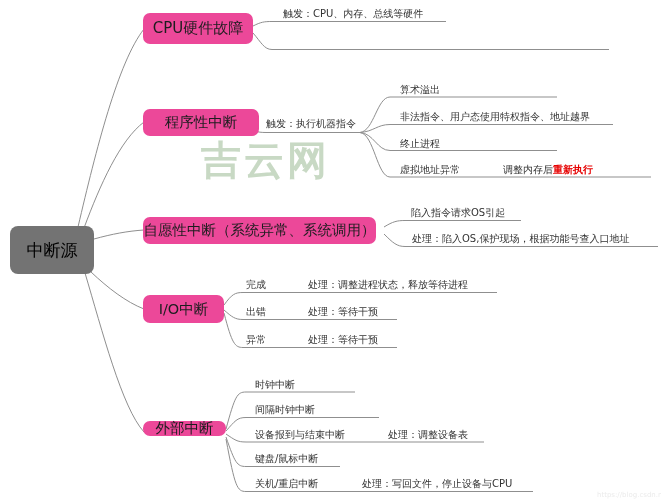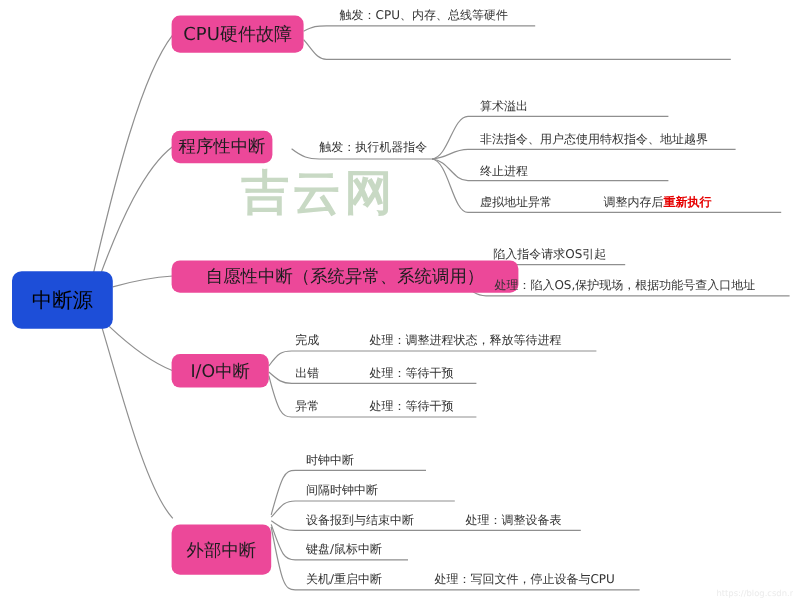--- a/index.html
+++ b/index.html
@@ -17,21 +17,21 @@
   .csdn-mark{
     position:absolute;left:597px;top:491px;z-index:0;
     font-size:7px;color:#ebebeb;
   }
   .topic{
     position:absolute;z-index:2;display:flex;align-items:center;justify-content:center;
     background:#ec4899;border-radius:7px;color:#1d1d1f;
     font-size:15px;white-space:nowrap;
   }
   .topic.root{
-    background:#1d4ed8;color:#000;font-size:17px;border-radius:8px;
+    background:#737373;color:#000;font-size:17px;border-radius:8px;
   }
   .leaf{
     position:absolute;z-index:2;font-size:10px;color:#333;
     white-space:nowrap;line-height:14px;height:14px;
   }
   .red{color:#e60000;font-weight:bold;}
 </style>
 </head>
 <body>
 
@@ -69,24 +69,24 @@
       <path d="M226,431 C235,421 237,417.5 246,417.5 H379"></path>
       <path d="M226,434 C235,440 237,442 246,442 H484"></path>
       <path d="M226,437 C235,463 237,466.5 246,466.5 H340"></path>
       <path d="M226,439 C235,487 237,491.5 246,491.5 H533"></path>
     </g>
   </svg>
 
   <div class="topic root" style="left:10px;top:226px;width:84px;height:48px;">中断源</div>
 
   <div class="topic" style="left:143px;top:13px;width:110px;height:31px;">CPU硬件故障</div>
-  <div class="topic" style="left:143px;top:109px;width:84px;height:27px;font-size:14.5px;">程序性中断</div>
-  <div class="topic" style="left:143px;top:217px;width:289px;height:27px;font-size:14.5px;">自愿性中断（系统异常、系统调用）</div>
+  <div class="topic" style="left:143px;top:109px;width:116px;height:27px;font-size:14.5px;">程序性中断</div>
+  <div class="topic" style="left:143px;top:217px;width:233px;height:27px;font-size:14.5px;">自愿性中断（系统异常、系统调用）</div>
   <div class="topic" style="left:143px;top:295px;width:81px;height:28px;font-size:14.5px;">I/O中断</div>
-  <div class="topic" style="left:143px;top:421px;width:83px;height:42px;font-size:14.5px;margin-top:16px;">外部中断</div>
+  <div class="topic" style="left:143px;top:421px;width:83px;height:15px;font-size:14.5px;">外部中断</div>
 
   <span class="leaf" style="left:283px;top:7px;">触发：CPU、内存、总线等硬件</span>
 
   <span class="leaf" style="left:266px;top:117px;">触发：执行机器指令</span>
   <span class="leaf" style="left:400px;top:83px;">算术溢出</span>
   <span class="leaf" style="left:400px;top:110px;">非法指令、用户态使用特权指令、地址越界</span>
   <span class="leaf" style="left:400px;top:137px;">终止进程</span>
   <span class="leaf" style="left:400px;top:163px;">虚拟地址异常</span>
   <span class="leaf" style="left:503px;top:163px;"><span>调整内存后</span><span class="red">重新执行</span></span>
 

